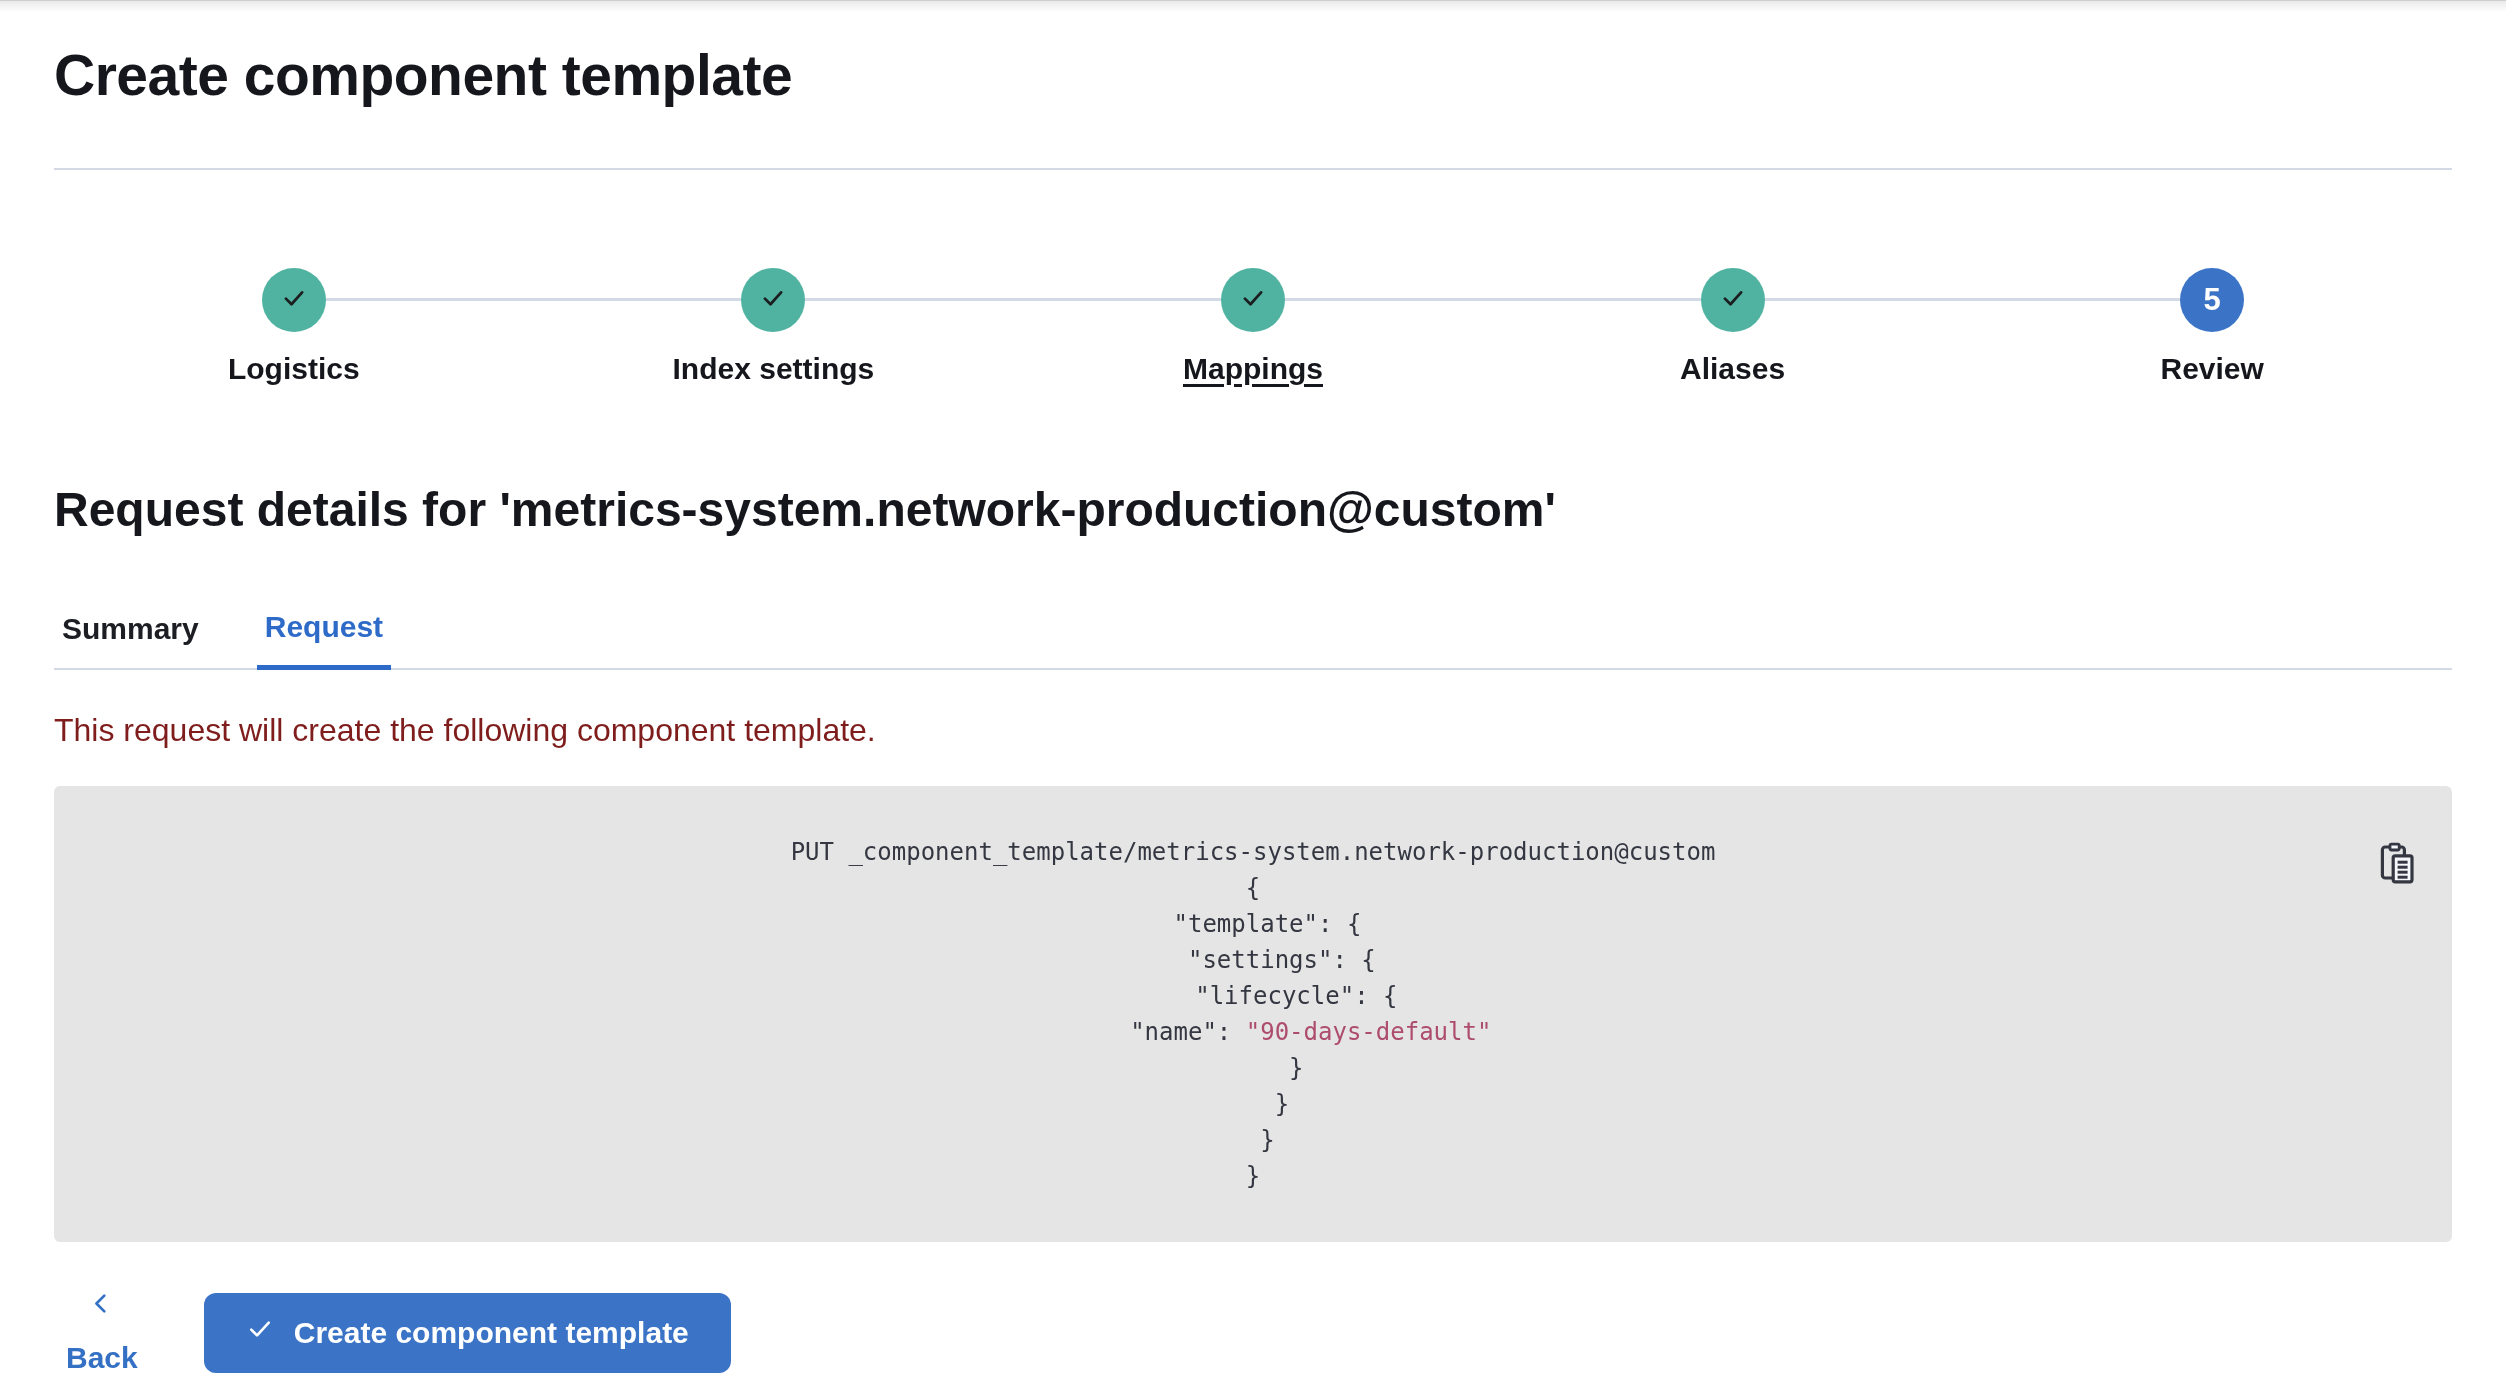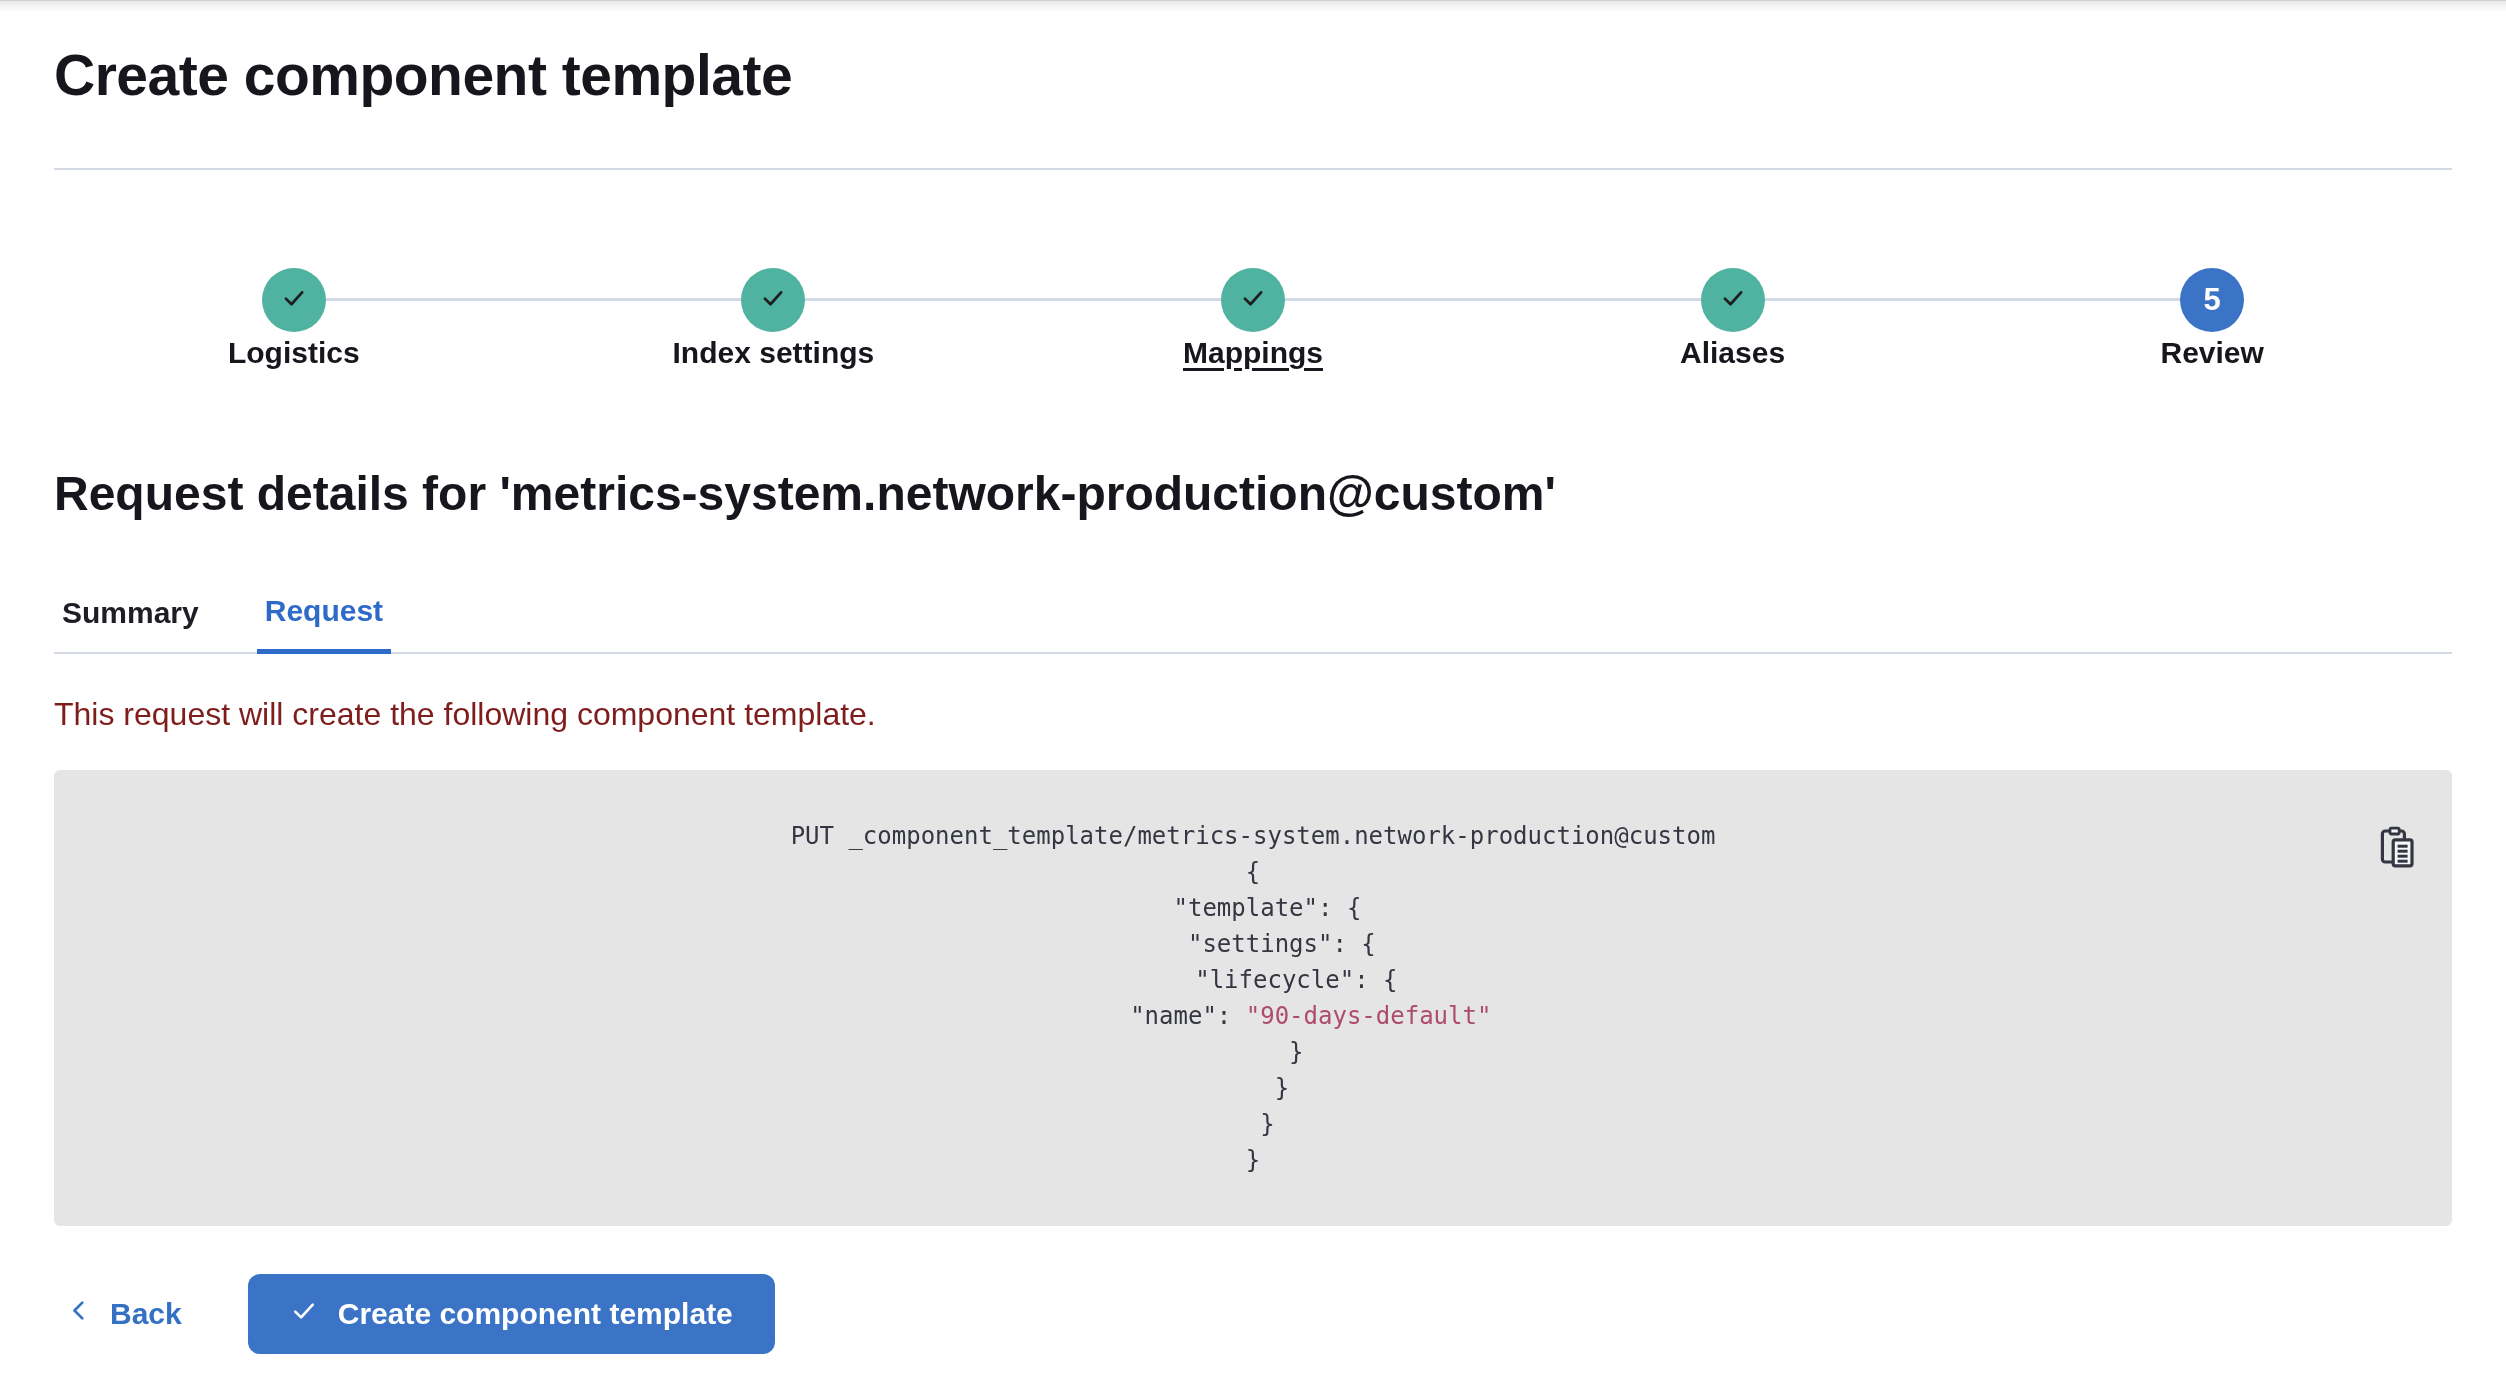--- a/index.html
+++ b/index.html
@@ -55,21 +55,21 @@
   .step-circle {
     width: 64px; height: 64px;
     border-radius: 50%;
     display: flex; align-items: center; justify-content: center;
     z-index: 1;
   }
   .step-circle.complete { background: #50b3a1; }
   .step-circle.current  { background: #3b74c6; color: #ffffff; font-size: 31px; font-weight: 600; }
 
   .step-label {
-    margin-top: 4px;
+    margin-top: 20px;
     font-size: 30px;
     line-height: 34px;
     font-weight: 700;
     color: #16171d;
   }
   .stepper .step:nth-child(3) .step-label {
     text-decoration: underline;
     text-decoration-thickness: 2.5px;
     text-underline-offset: 5px;
   }
@@ -151,20 +151,21 @@
   }
   .back-btn {
     display: flex; align-items: center; gap: 17px;
     background: none; border: none;
     color: #3470c4;
     font-family: inherit;
     font-size: 30px;
     font-weight: 600;
     padding: 0 12px;
     cursor: pointer;
+    flex-direction: column;
   }
   .create-btn {
     display: flex; align-items: center; gap: 20px;
     height: 80px;
     padding: 0 42px;
     background: #3b74c6;
     border: none;
     border-radius: 12px;
     color: #ffffff;
     font-family: inherit;

